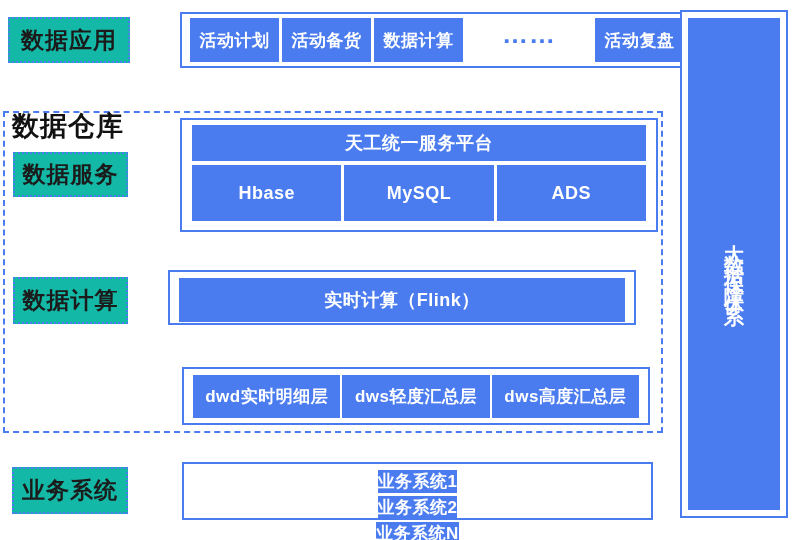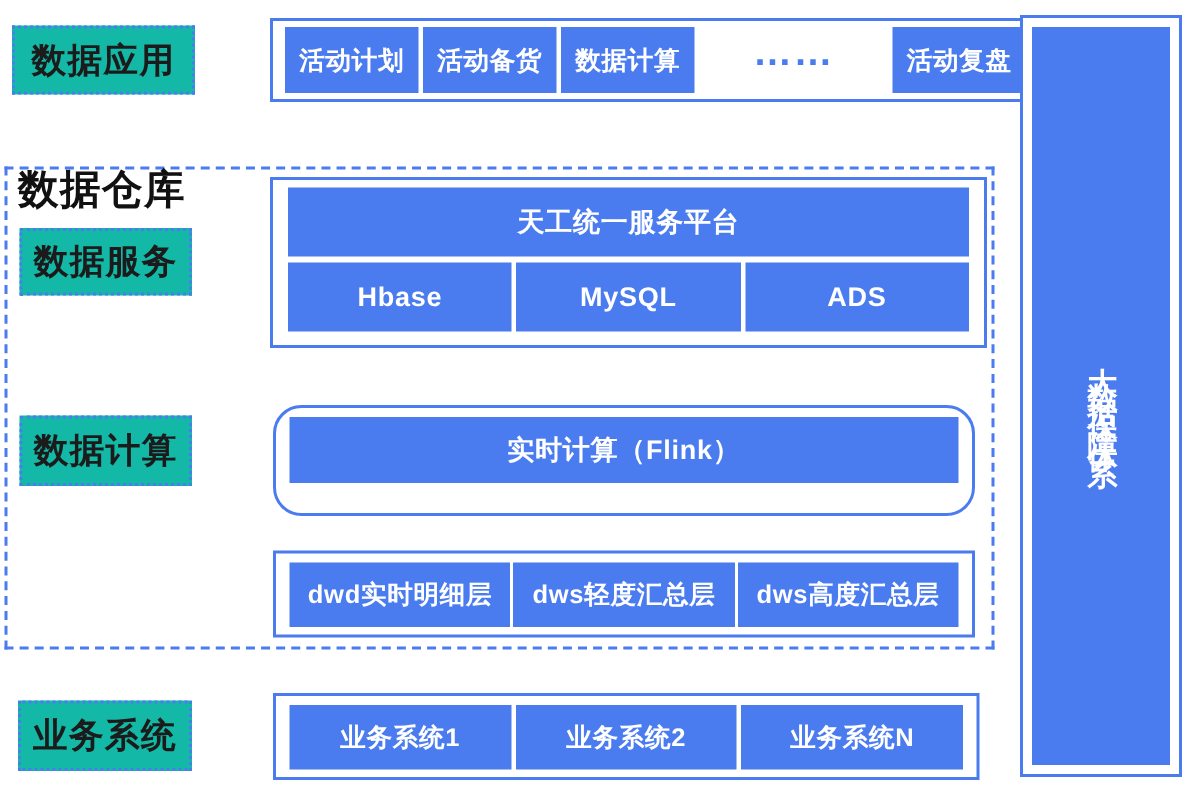--- a/index.html
+++ b/index.html
@@ -35,33 +35,33 @@
     padding:4px 8px; display:flex; align-items:center; gap:3px; }
   .app-box { flex:0 0 89px; height:44px; }
   .dots {
     flex:1; display:flex; align-items:center; justify-content:center;
     color:#4A7CF0; font-weight:700; font-size:26px; line-height:0;
     transform:translateY(-6px); letter-spacing:1px;
   }
   
   .services { left:180px; top:118px; width:478px; height:114px;
     padding:5px 10px 9px; display:flex; flex-direction:column; gap:4px; }
-  .platform-box { height:46px; font-size:18px; }
+  .platform-box { height:36px; font-size:18px; }
   .stores-row { display:flex; gap:3px; flex:1;border-radius:18px; }
   .store-box { flex:1; font-size:18px; }
   
-  .compute { left:182px; top:270px; width:468px; height:74px; padding:6px 9px;border-radius:19px; }
+  .compute { left:168px; top:270px; width:468px; height:55px; padding:6px 9px; }
   .engine-box { width:100%; height:44px; font-size:18px; box-sizing:border-box; }
   
   .model { left:182px; top:367px; width:468px; height:58px;
     padding:6px 9px; display:flex; gap:2px; align-items:center; }
   .layer-box { flex:1; height:43px; }
   
   .business { left:182px; top:462px; width:471px; height:58px;
-    padding:6px 9px; display:flex; gap:3px; align-items:center; }
+    padding:6px 9px; display:flex; gap:3px; align-items:center;flex-direction:column; }
   .system-box { flex:1; height:43px; }
   
   .right-panel { left:680px; top:10px; width:108px; height:508px; padding:6px; }
   .right-fill {
     width:100%; height:100%; background:#4A7CF0;
     display:flex; align-items:center; justify-content:center; box-sizing:border-box;
   }
   .vertical-text {
     writing-mode:vertical-rl; text-orientation:upright;
     color:#ffffff; font-size:20px; font-weight:600; letter-spacing:10px;

